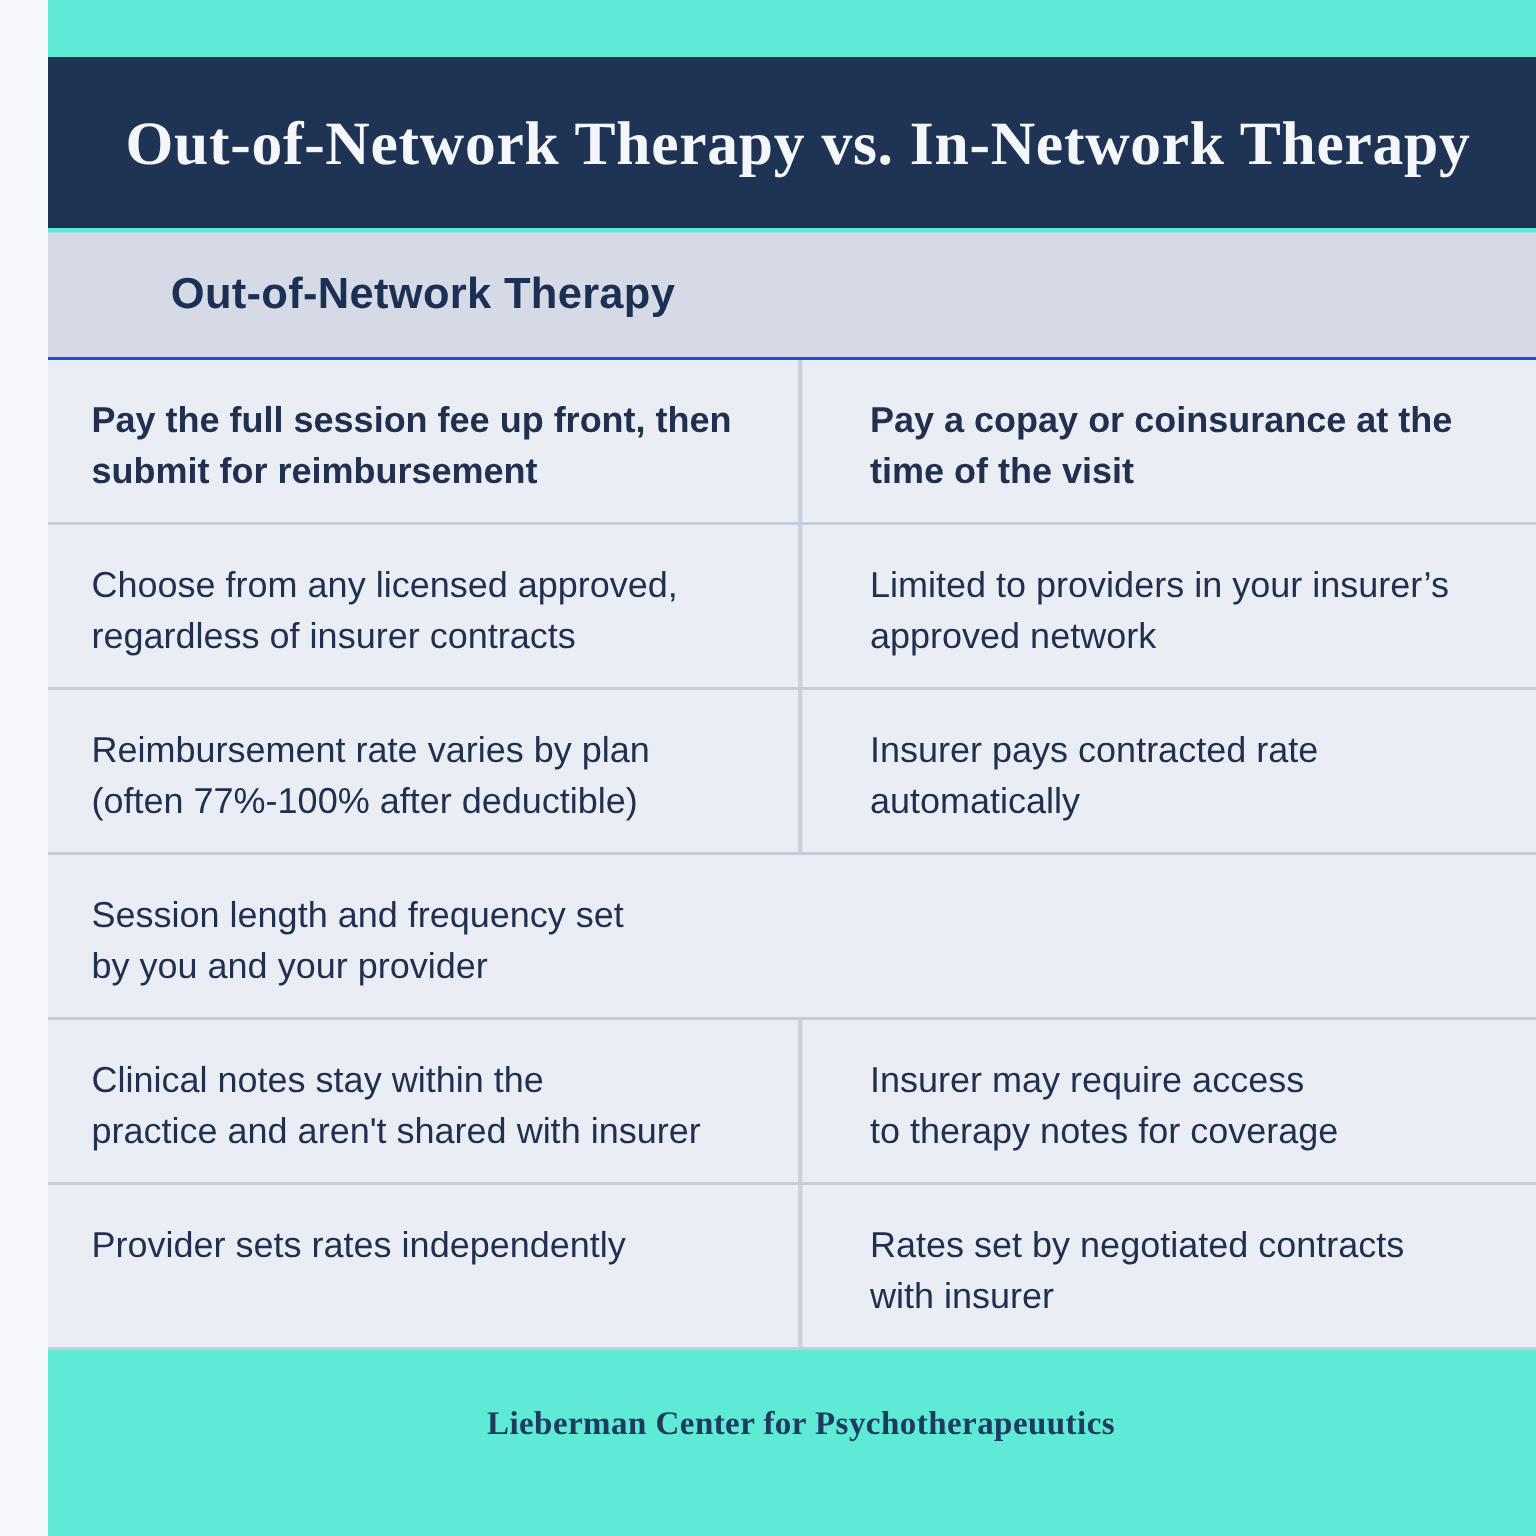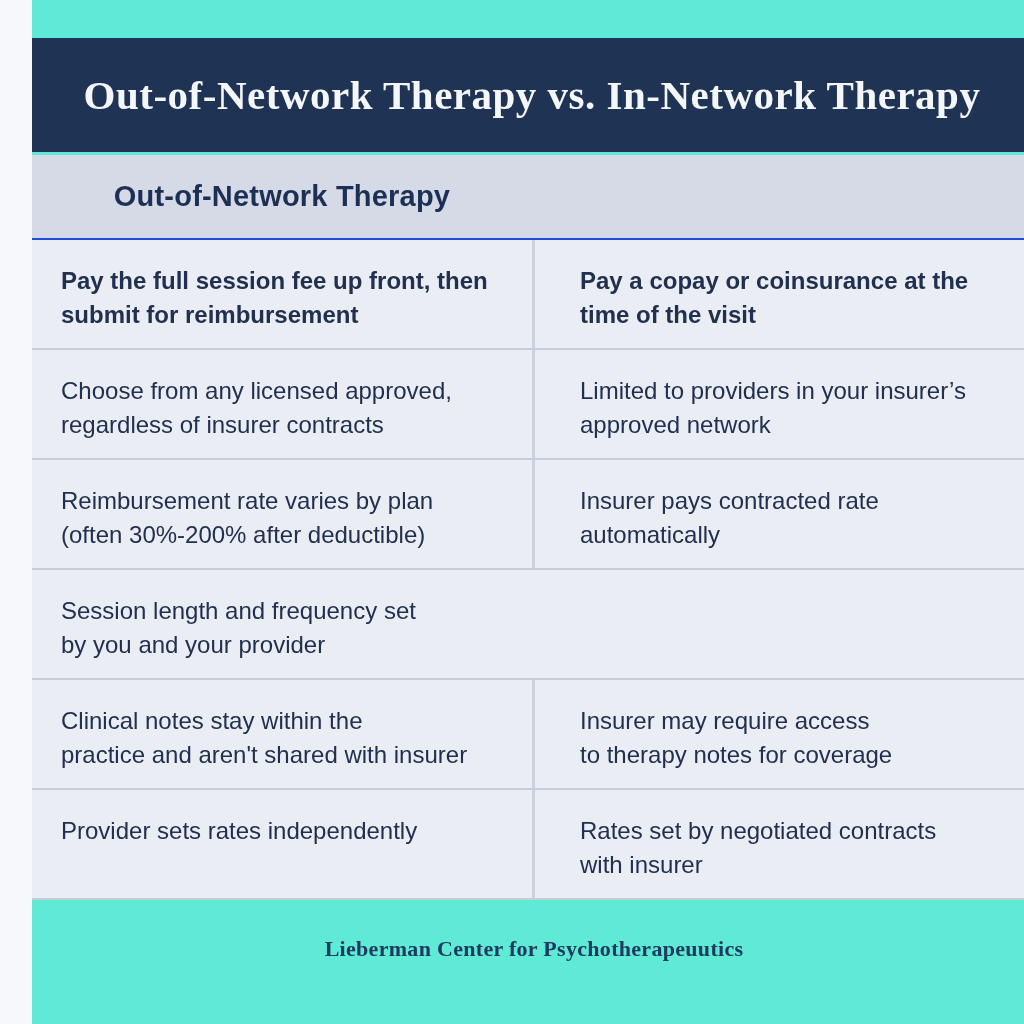--- a/index.html
+++ b/index.html
@@ -109,21 +109,21 @@
 time of the visit</div>
       </div>
       <div class="row">
         <div class="cell left">Choose from any licensed approved,
 regardless of insurer contracts</div>
         <div class="cell right">Limited to providers in your insurer’s
 approved network</div>
       </div>
       <div class="row">
         <div class="cell left">Reimbursement rate varies by plan
-(often 30%-200% after deductible)</div>
+(often 77%-100% after deductible)</div>
         <div class="cell right">Insurer pays contracted rate
 automatically</div>
       </div>
       <div class="row">
         <div class="cell left">Session length and frequency set
 by you and your provider</div>
       </div>
       <div class="row">
         <div class="cell left">Clinical notes stay within the
 practice and aren't shared with insurer</div>

